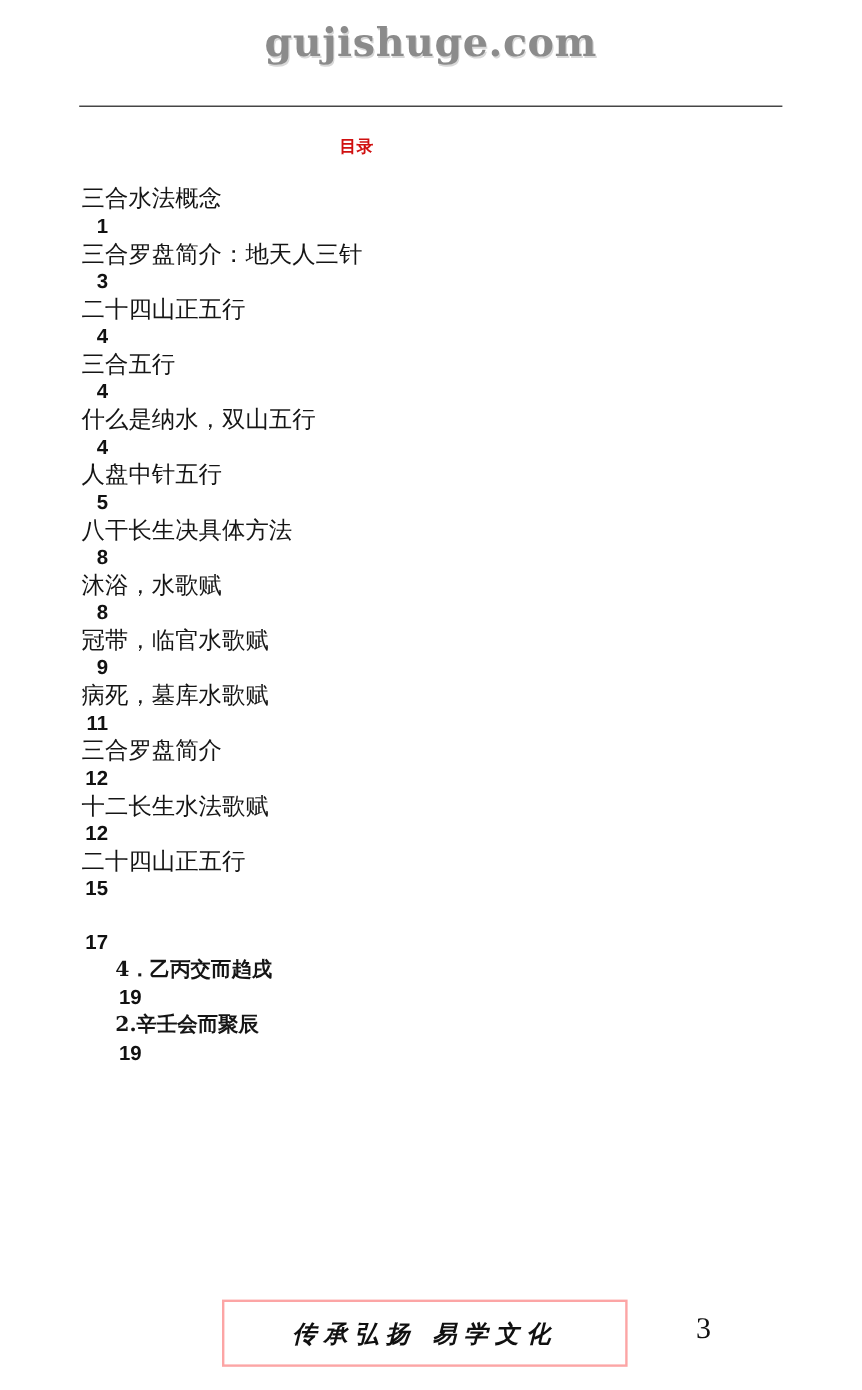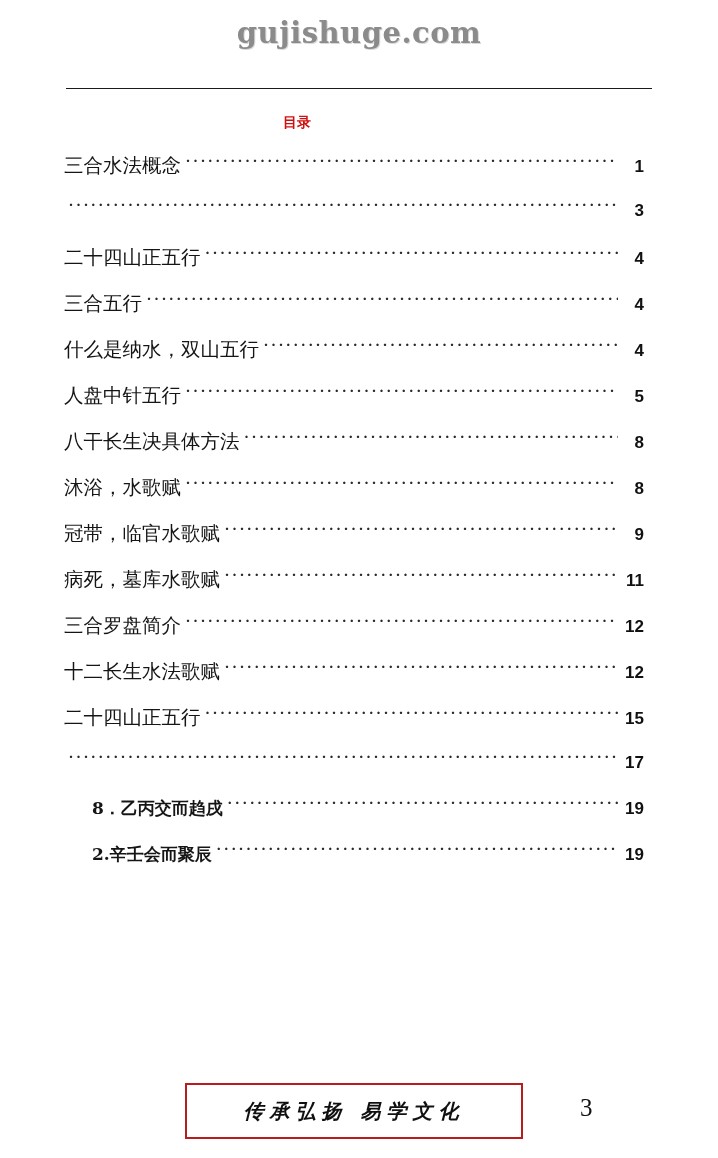--- a/index.html
+++ b/index.html
@@ -23,21 +23,21 @@
   }
 
   
   .watermark {
     position: absolute;
     top: 16px;
     left: 0;
     width: 718px;
     text-align: center;
     font-family: "DejaVu Serif", serif;
-    font-size: 29px;
+    font-size: 33px;
     font-weight: 700;
     color: #8b8b8b;
     letter-spacing: 0.5px;
     text-shadow: 1px 1px 0 #d8d8d8;
   }
 
   .header-rule {
     position: absolute;
     top: 88px;
     left: 66px;
@@ -63,20 +63,21 @@
     position: absolute;
     top: 152px;
     left: 64px;
     width: 580px;
   }
   .toc-row {
     display: flex;
     align-items: baseline;
     height: 46px;
     white-space: nowrap;
+    flex-direction: column;
   }
   .toc-row.indent {
     padding-left: 28px;
   }
   .toc-label {
     font-family: "DejaVu Serif", serif;
     font-size: 19.5px;
     color: #151515;
     flex: 0 0 auto;
   }
@@ -113,21 +114,21 @@
     min-width: 22px;
   }
 
   
   .footer-stamp {
     position: absolute;
     left: 185px;
     top: 1083px;
     width: 338px;
     height: 56px;
-    border: 2px solid #b91c1c;
+    border: 2px solid #fca5a5;
     box-sizing: border-box;
     display: flex;
     align-items: center;
     justify-content: center;
   }
   .footer-stamp-text {
     font-family: "DejaVu Serif", serif;
     font-size: 20px;
     font-style: italic;
     font-weight: 700;
@@ -154,20 +155,21 @@
 
   <div class="toc-title">目录</div>
 
   <div class="toc" id="toc-list">
       <div class="toc-row">
         <span class="toc-label">三合水法概念</span>
         <span class="toc-leader"></span>
         <span class="toc-page">1</span>
       </div>
       <div class="toc-row">
+        <span class="toc-label">三合罗盘简介：地天人三针</span>
         <span class="toc-leader"></span>
         <span class="toc-page">3</span>
       </div>
       <div class="toc-row">
         <span class="toc-label">二十四山正五行</span>
         <span class="toc-leader"></span>
         <span class="toc-page">4</span>
       </div>
       <div class="toc-row">
         <span class="toc-label">三合五行</span>
@@ -217,21 +219,21 @@
       <div class="toc-row">
         <span class="toc-label">二十四山正五行</span>
         <span class="toc-leader"></span>
         <span class="toc-page">15</span>
       </div>
       <div class="toc-row">
         <span class="toc-leader"></span>
         <span class="toc-page">17</span>
       </div>
       <div class="toc-row indent">
-        <span class="toc-label">8．乙丙交而趋戌</span>
+        <span class="toc-label">4．乙丙交而趋戌</span>
         <span class="toc-leader"></span>
         <span class="toc-page">19</span>
       </div>
       <div class="toc-row indent">
         <span class="toc-label">2.辛壬会而聚辰</span>
         <span class="toc-leader"></span>
         <span class="toc-page">19</span>
       </div>
     </div>
 

